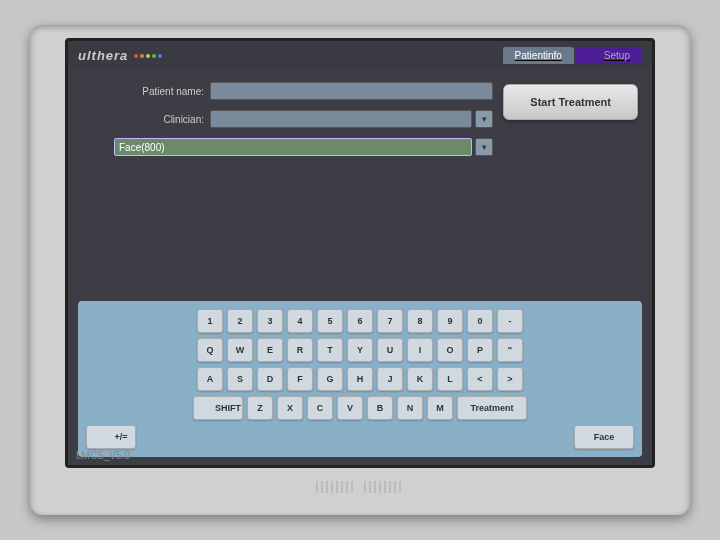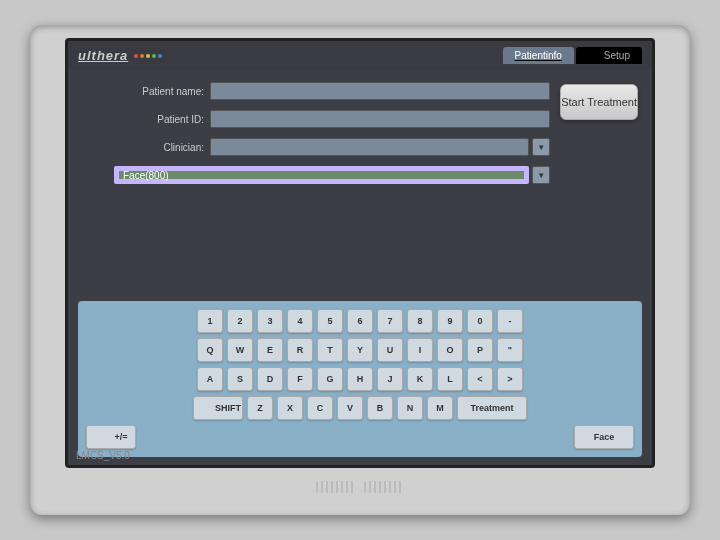--- a/index.html
+++ b/index.html
@@ -61,21 +61,20 @@
       align-items: center;
       gap: 4px;
     }
 
     .logo-text {
       color: #ccc;
       font-size: 13px;
       font-style: italic;
       font-weight: bold;
       letter-spacing: 1px;
-      text-decoration: underline;
     }
 
     .logo-dots {
       display: flex;
       gap: 2px;
       margin-left: 2px;
     }
 
     .logo-dot {
       width: 4px;
@@ -96,21 +95,21 @@
       cursor: pointer;
       color: #ccc;
     }
 
     .tab.active {
       background: #6a7a8a;
       color: #fff;
     }
 
     .tab.inactive {
-      background: #000000;
+      background: #4c1d95;
       color: #aaa;
       padding-left: 28px;
     }
 
     
     .main-content {
       flex: 1;
       display: flex;
       flex-direction: row;
       padding: 12px 14px;
@@ -164,21 +163,21 @@
       border-radius: 2px;
       color: #fff;
       font-size: 10px;
       padding: 0 4px;
     }
 
     .form-input-value {
       flex: 1;
       height: 18px;
       background: #6a8a6a;
-      border: 5px solid #c4b5fd;
+      border: 1px solid #c4b5fd;
       border-radius: 2px;
       color: #fff;
       font-size: 10px;
       padding: 0 4px;
       display: flex;
       align-items: center;
     }
 
     .dropdown-btn {
       width: 18px;
@@ -199,23 +198,23 @@
       flex-direction: column;
       align-items: flex-end;
       justify-content: flex-start;
       padding-top: 2px;
     }
 
     .start-btn {
       background: linear-gradient(to bottom, #e8e8e8, #c8c8c8);
       border: 1px solid #aaa;
       border-radius: 6px;
-      padding: 10px 0;
+      padding: 10px 26px;
       font-size: 11px;
-      font-weight: normal;
+      font-weight: bold;
       color: #333;
       cursor: pointer;
       line-height: 1.3;
       box-shadow: 0 2px 4px rgba(0,0,0,0.3);
       white-space: nowrap;
     }
 
     
     .keyboard-area {
       background: #8ab0c8;
@@ -313,24 +312,20 @@
       </div>
 
       <div class="main-content">
         <div class="form-area">
 
           <div class="form-row">
             <span class="form-label">Patient name:</span>
             <input class="form-input" type="text" value="" style="">
           </div>
 
-          <div class="form-row">
-            <span class="form-label">Patient ID:</span>
-            <input class="form-input" type="text" value="" style="">
-          </div>
 
           <div class="form-row">
             <span class="form-label">Clinician:</span>
             <div class="form-input-with-dropdown">
               <input class="form-input-text" type="text" value="" style="">
               <div class="dropdown-btn">▼</div>
             </div>
           </div>
 
           <div class="form-row">

